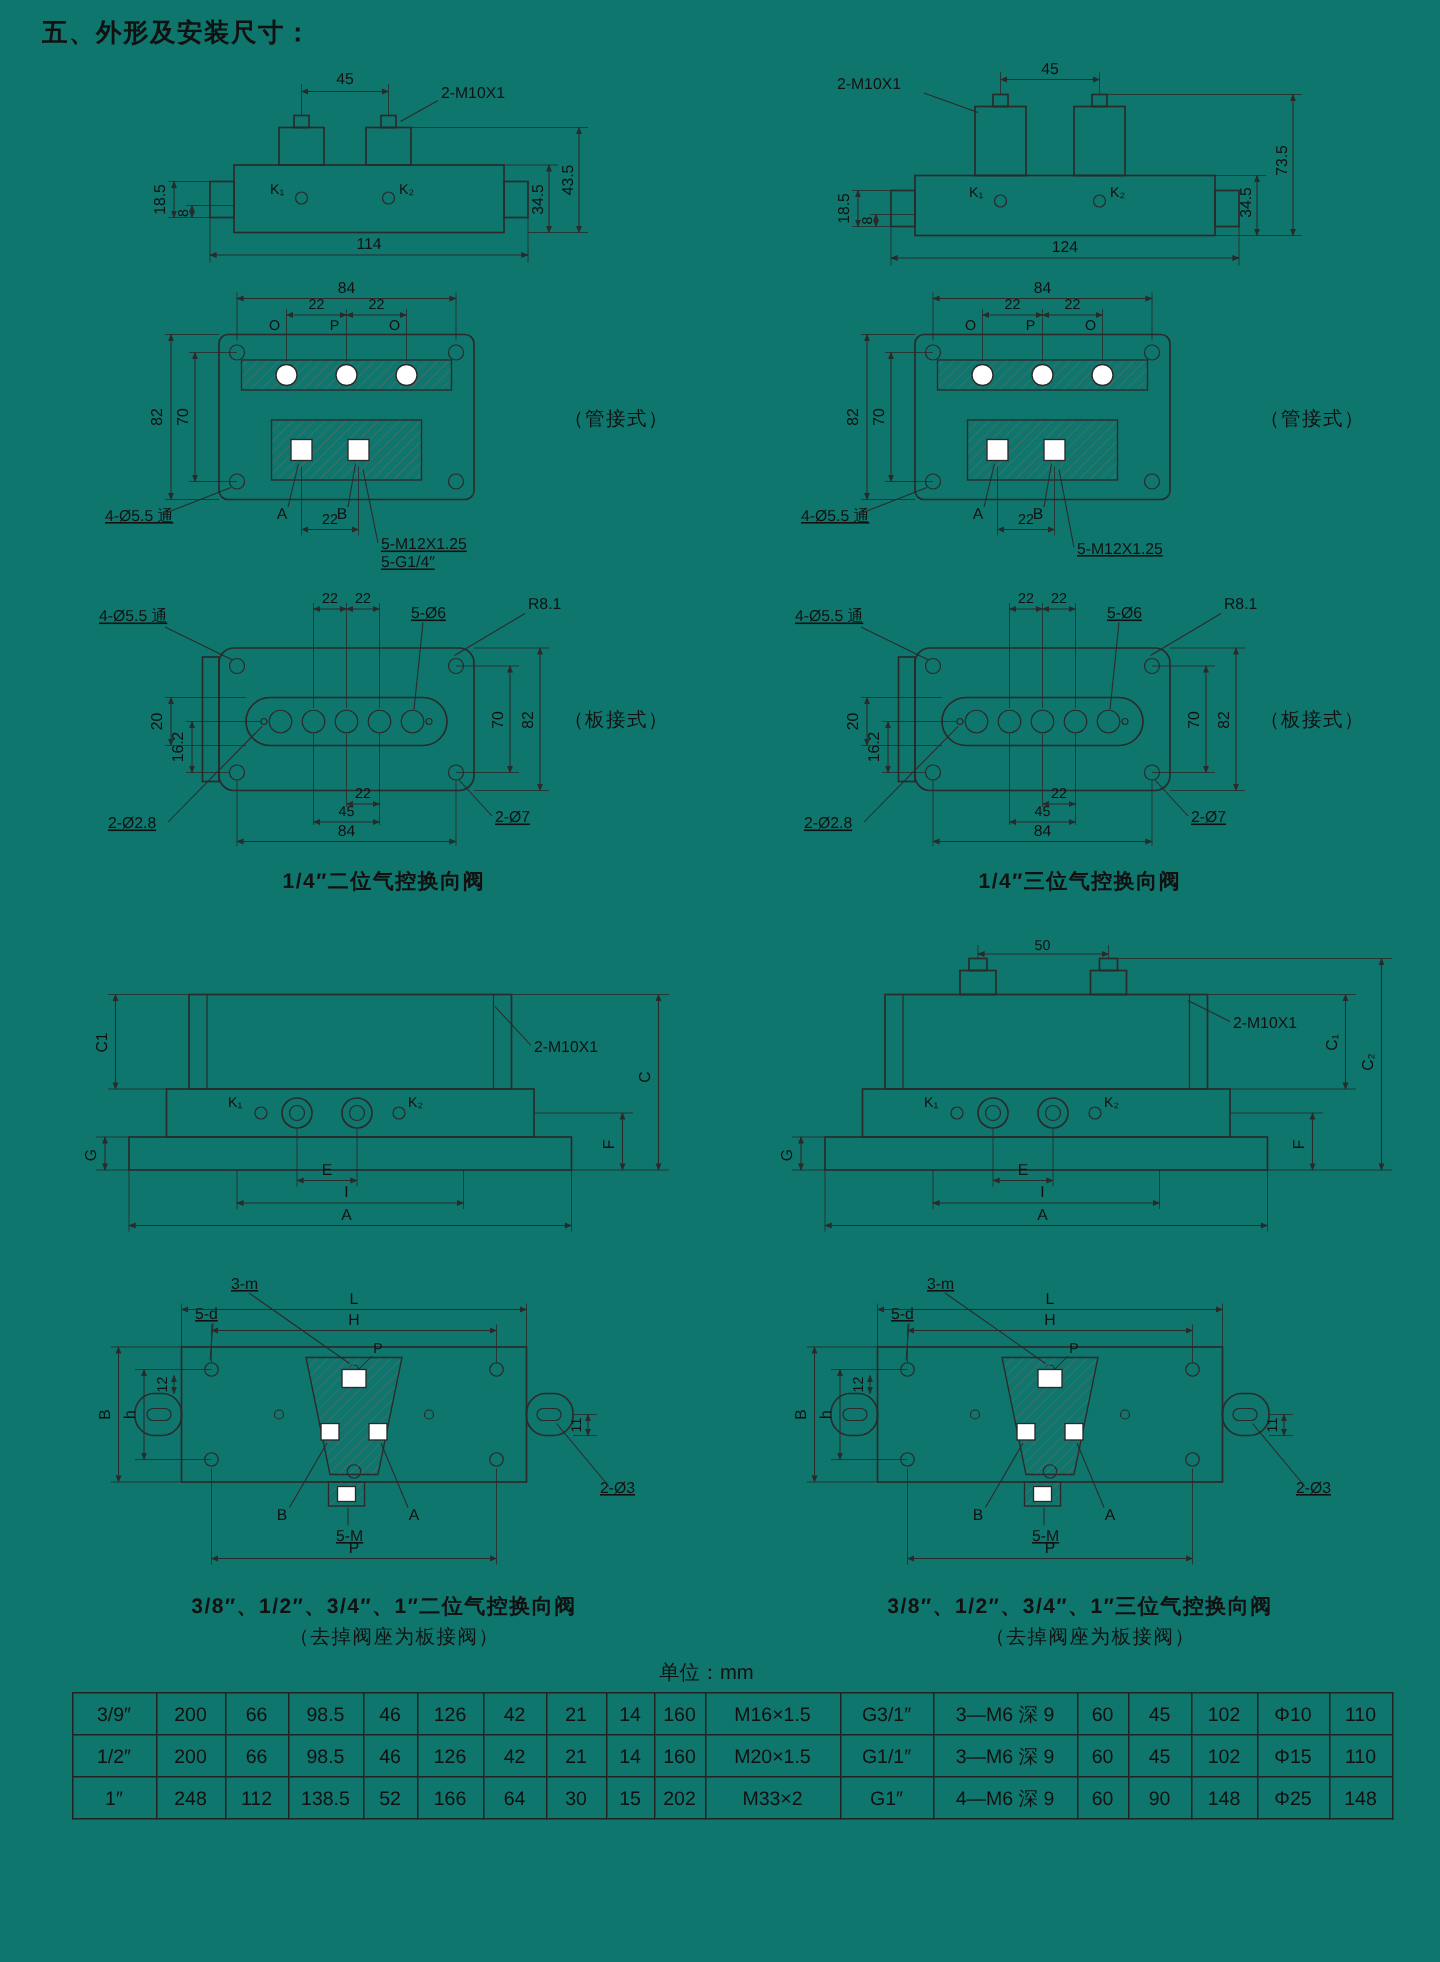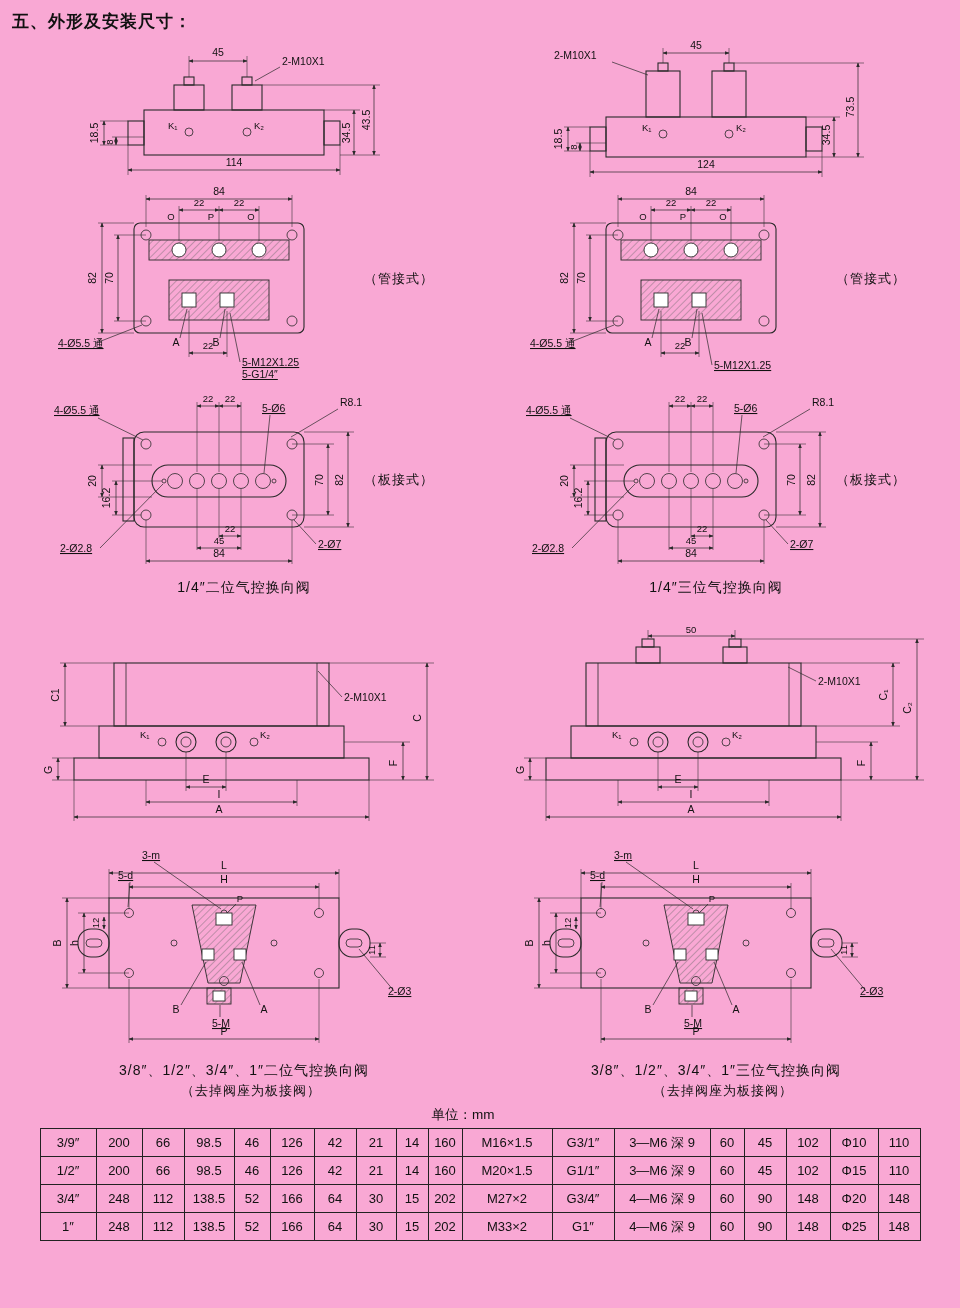--- a/index.html
+++ b/index.html
@@ -1,24 +1,24 @@
 <!DOCTYPE html>
 <html><head>
 <meta charset="utf-8">
 <style>
   * { margin:0; padding:0; box-sizing:border-box; }
   html,body { background:#fff; }
   body { width:960px; height:1308px; font-family:"Liberation Sans",sans-serif; color:#111; }
-  .page { width:960px; height:1308px; padding:6px 8px 0 8px; position:relative; background:#f9a8d4; overflow:hidden; }
+  .page { width:960px; height:1308px; padding:6px 8px 0 24px; position:relative; background:#0f766e; overflow:hidden; }
   .title { font-size:17px; font-weight:bold; letter-spacing:1px; padding:4px 0 0 4px; }
   .row { display:flex; }
   .row.top { margin-top:2px; }
   .row.mid { margin-top:26px; }
   .quad { width:472px; display:flex; flex-direction:column; align-items:center; }
-  .caption { font-size:14px; text-align:center; margin-top:4px; letter-spacing:1px; }
+  .caption { font-size:14px; text-align:center; margin-top:4px; letter-spacing:1px;font-weight:bold; }
   .caption2 { font-size:13px; text-align:center; margin-top:2px; letter-spacing:1px;margin-left:14px; }
   svg { display:block; }
   svg .ol { fill:none; stroke:#2a2a2a; stroke-width:1.1; }
   svg .thin { fill:none; stroke:#2a2a2a; stroke-width:0.8; }
   svg .dim { stroke:#2a2a2a; stroke-width:0.7; }
   svg .ext { stroke:#2a2a2a; stroke-width:0.55; }
   svg .ldr { fill:none; stroke:#2a2a2a; stroke-width:0.7; }
   svg text { font-family:"Liberation Sans",sans-serif; font-size:10.5px; fill:#111; }
   svg text.c { text-anchor:middle; }
   svg text.s { font-size:9.5px; }
@@ -649,40 +649,20 @@
       <td>M20×1.5</td>
       <td>G1/1″</td>
       <td>3—M6 深 9</td>
       <td>60</td>
       <td>45</td>
       <td>102</td>
       <td>Φ15</td>
       <td>110</td>
     </tr>
     <tr>
-      <td>3/4″</td>
-      <td>248</td>
-      <td>112</td>
-      <td>138.5</td>
-      <td>52</td>
-      <td>166</td>
-      <td>64</td>
-      <td>30</td>
-      <td>15</td>
-      <td>202</td>
-      <td>M27×2</td>
-      <td>G3/4″</td>
-      <td>4—M6 深 9</td>
-      <td>60</td>
-      <td>90</td>
-      <td>148</td>
-      <td>Φ20</td>
-      <td>148</td>
-    </tr>
-    <tr>
       <td>1″</td>
       <td>248</td>
       <td>112</td>
       <td>138.5</td>
       <td>52</td>
       <td>166</td>
       <td>64</td>
       <td>30</td>
       <td>15</td>
       <td>202</td>

